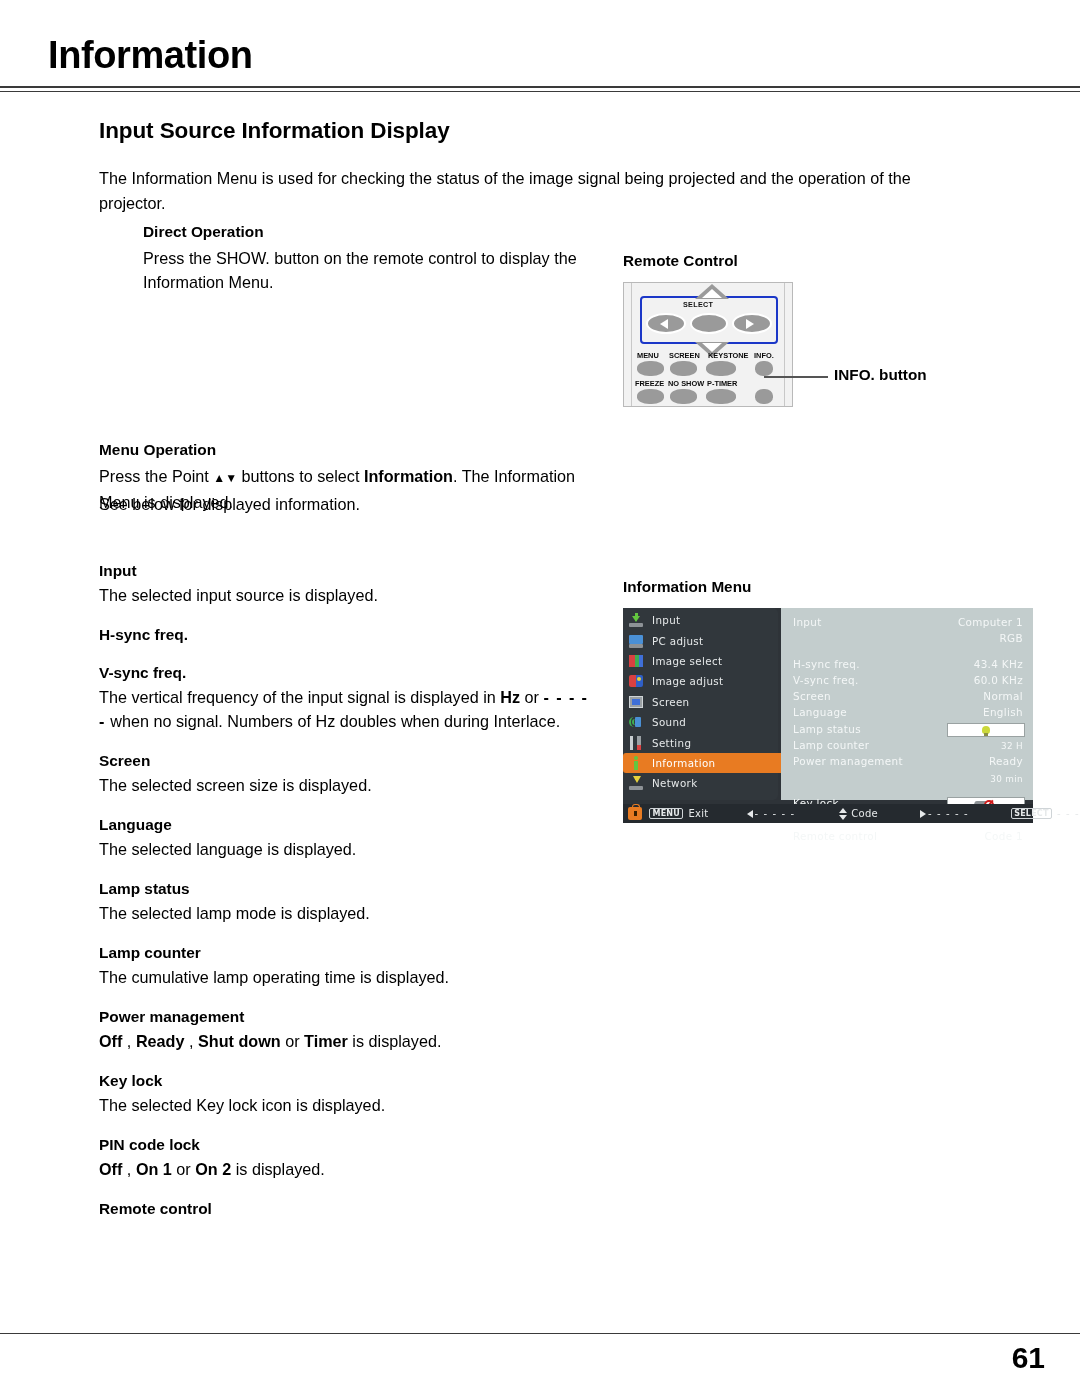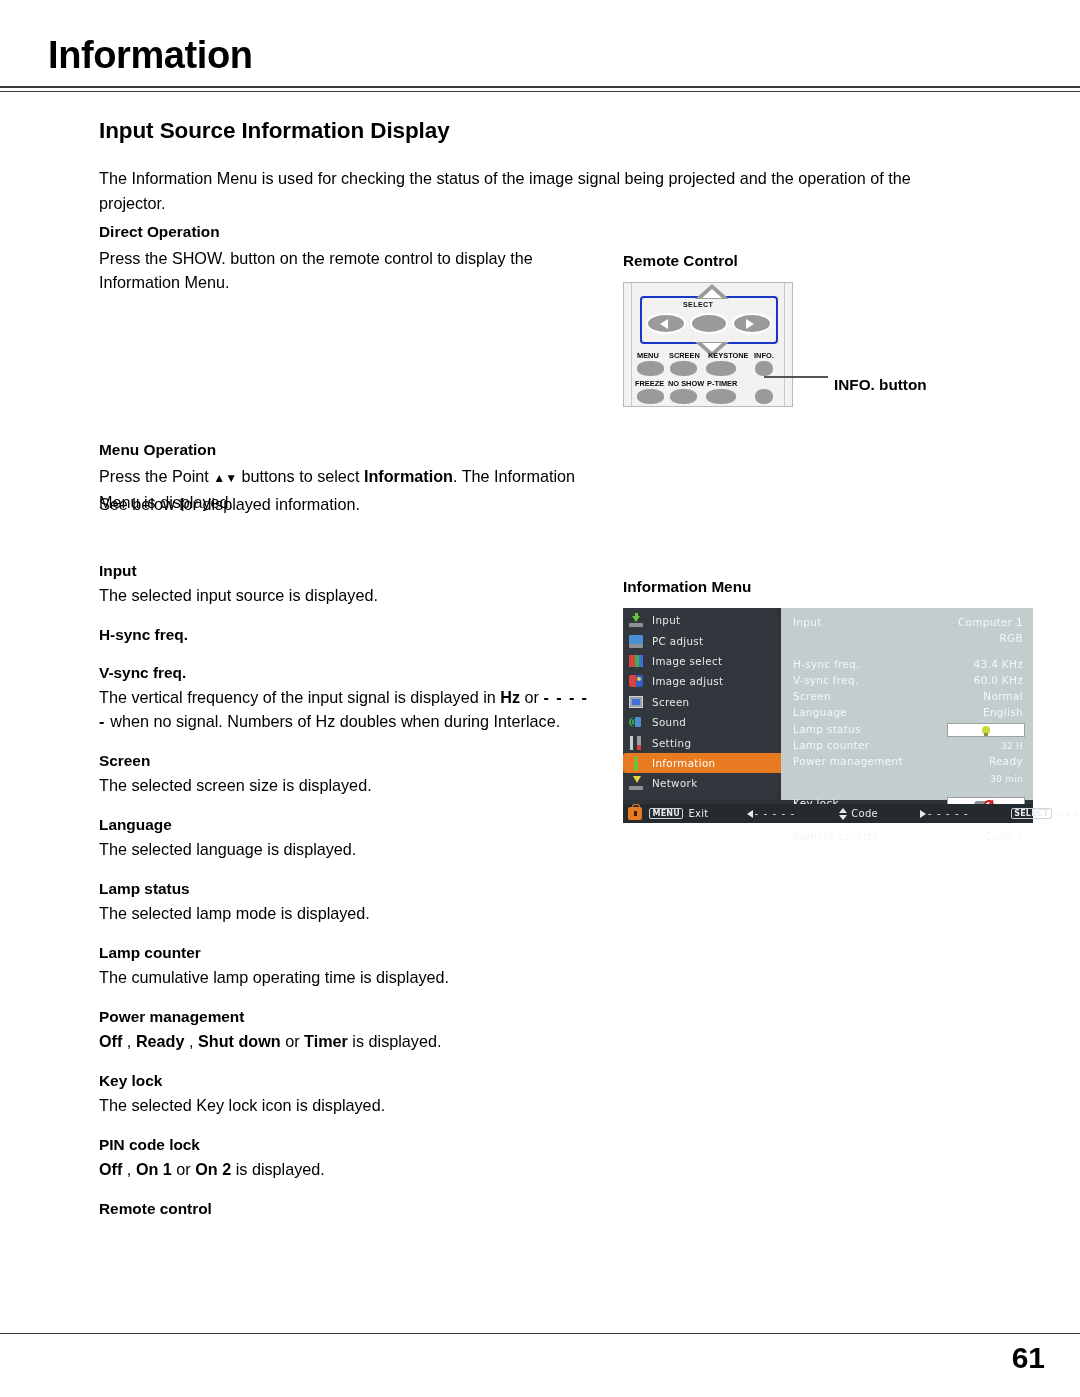--- a/index.html
+++ b/index.html
@@ -69,21 +69,21 @@
     line-height: 21px;
     margin: 0;
   }
   .dd {
     font-size: 16.2px;
     line-height: 24px;
     margin: 0;
   }
   .dd b { font-weight: bold; }
 
-  #block-direct   { top: 221px; }
+  #block-direct   { top: 221px; margin-left: 44px; }
   #block-menuop   { top: 407px; margin-top: 32px; }
   #seebelow       { top: 492px; }
 
   #defs { top: 560px; }
   #defs .entry { margin-bottom: 17px; }
   #defs .entry .dt { margin-bottom: 2px; }
 
   .dashes {
     font-weight: bold;
     letter-spacing: 1.4px;
@@ -205,21 +205,20 @@
     left: 764px; top: 376px;
     width: 64px; height: 1.6px;
     background: #555;
   }
   #info-button-label {
     position: absolute;
     left: 834px; top: 366px;
     font-size: 15.3px;
     font-weight: bold;
     white-space: nowrap;
-    margin-top: 10px;
   }
 
   
   #menu-figure {
     position: absolute;
     left: 623px; top: 578px;
   }
   #menu-caption {
     font-size: 15.3px;
     font-weight: bold;

